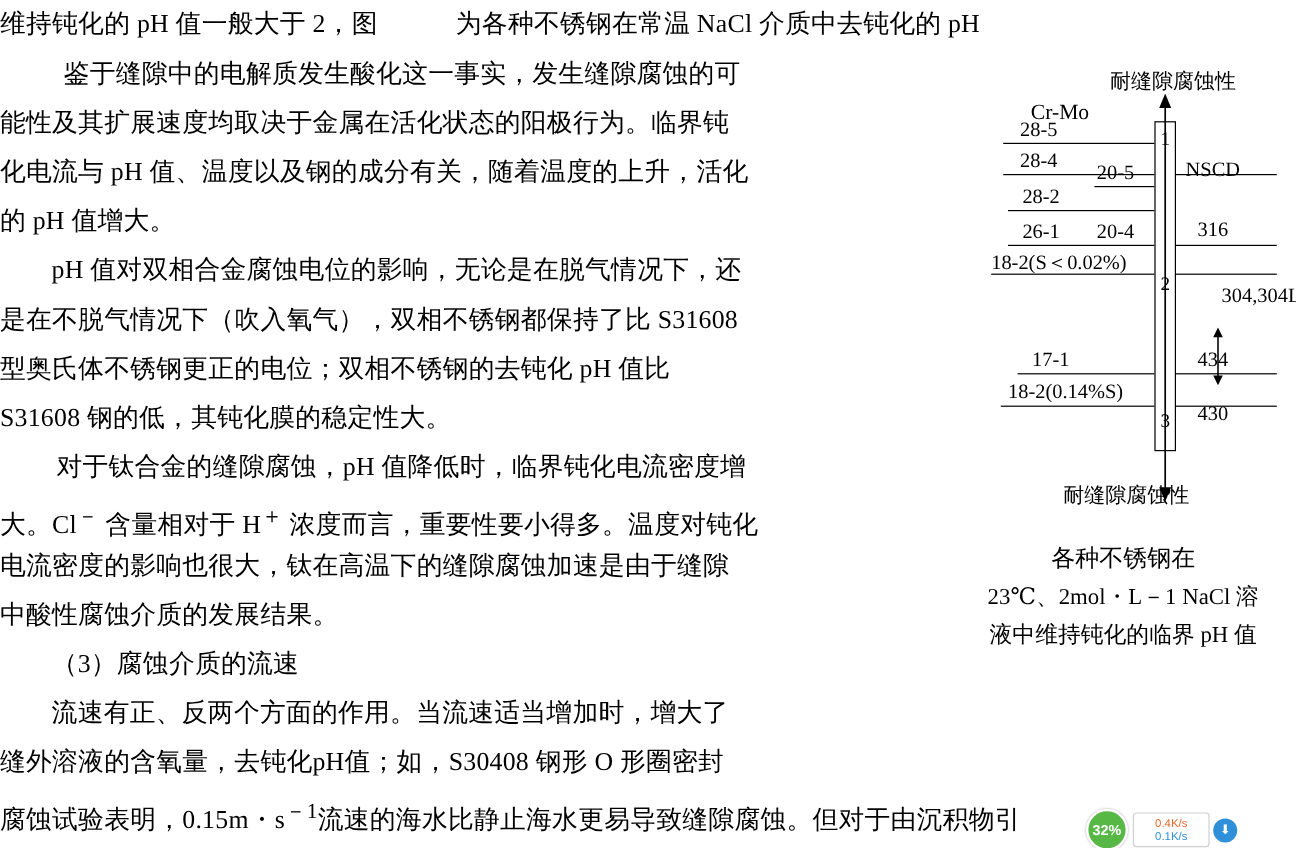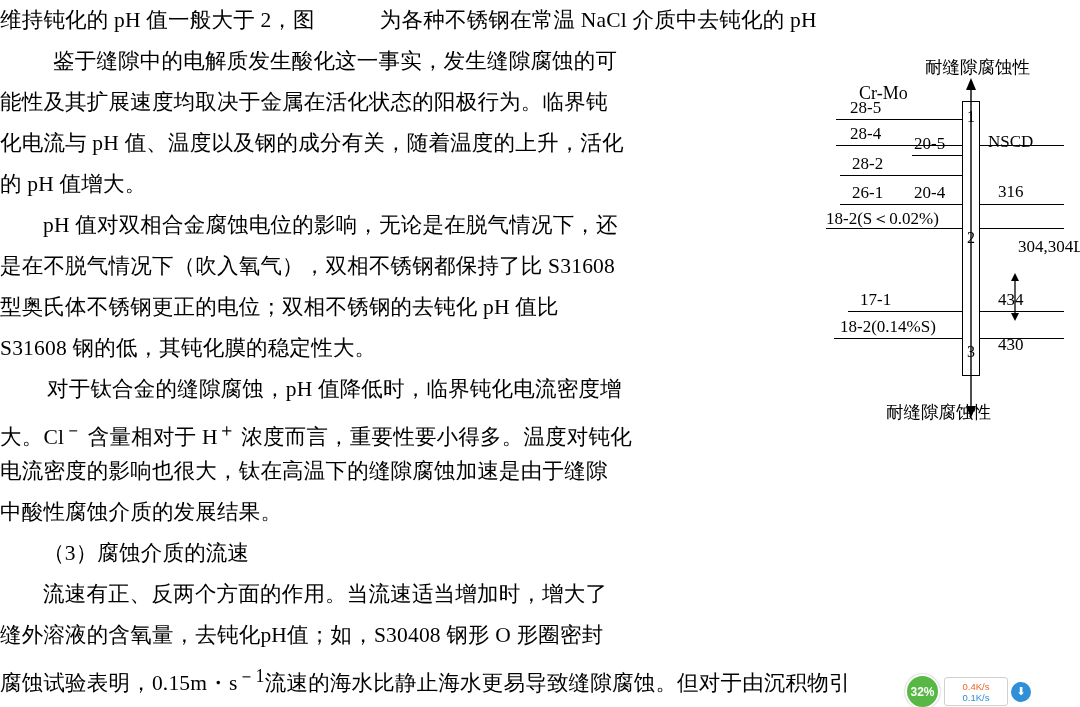--- a/index.html
+++ b/index.html
@@ -283,20 +283,25 @@
       <polygon points="6,48 2,40 10,40" fill="#000"></polygon>
     </svg>
 
     <div class="num-in-col" style="left:141px; top:53px;">1</div>
     <div class="num-in-col" style="left:141px; top:174px;">2</div>
     <div class="num-in-col" style="left:141px; top:288px;">3</div>
 
     <div class="fig-bottom-label">耐缝隙腐蚀性</div>
   </div>
 
+  <div class="fig-caption-block">
+    <div class="l1">各种不锈钢在</div>
+    <div class="l2">23℃、2mol・L－1 NaCl 溶</div>
+    <div class="l3">液中维持钝化的临界 pH 值</div>
+  </div>
 
 
   <div class="status-widget">
     <div class="pct-badge">32%</div>
     <div class="speed-box">
       <span class="speed-up">0.4K/s</span>
       <span class="speed-down">0.1K/s</span>
     </div>
     <div class="blue-circle">⬇</div>
   </div>

